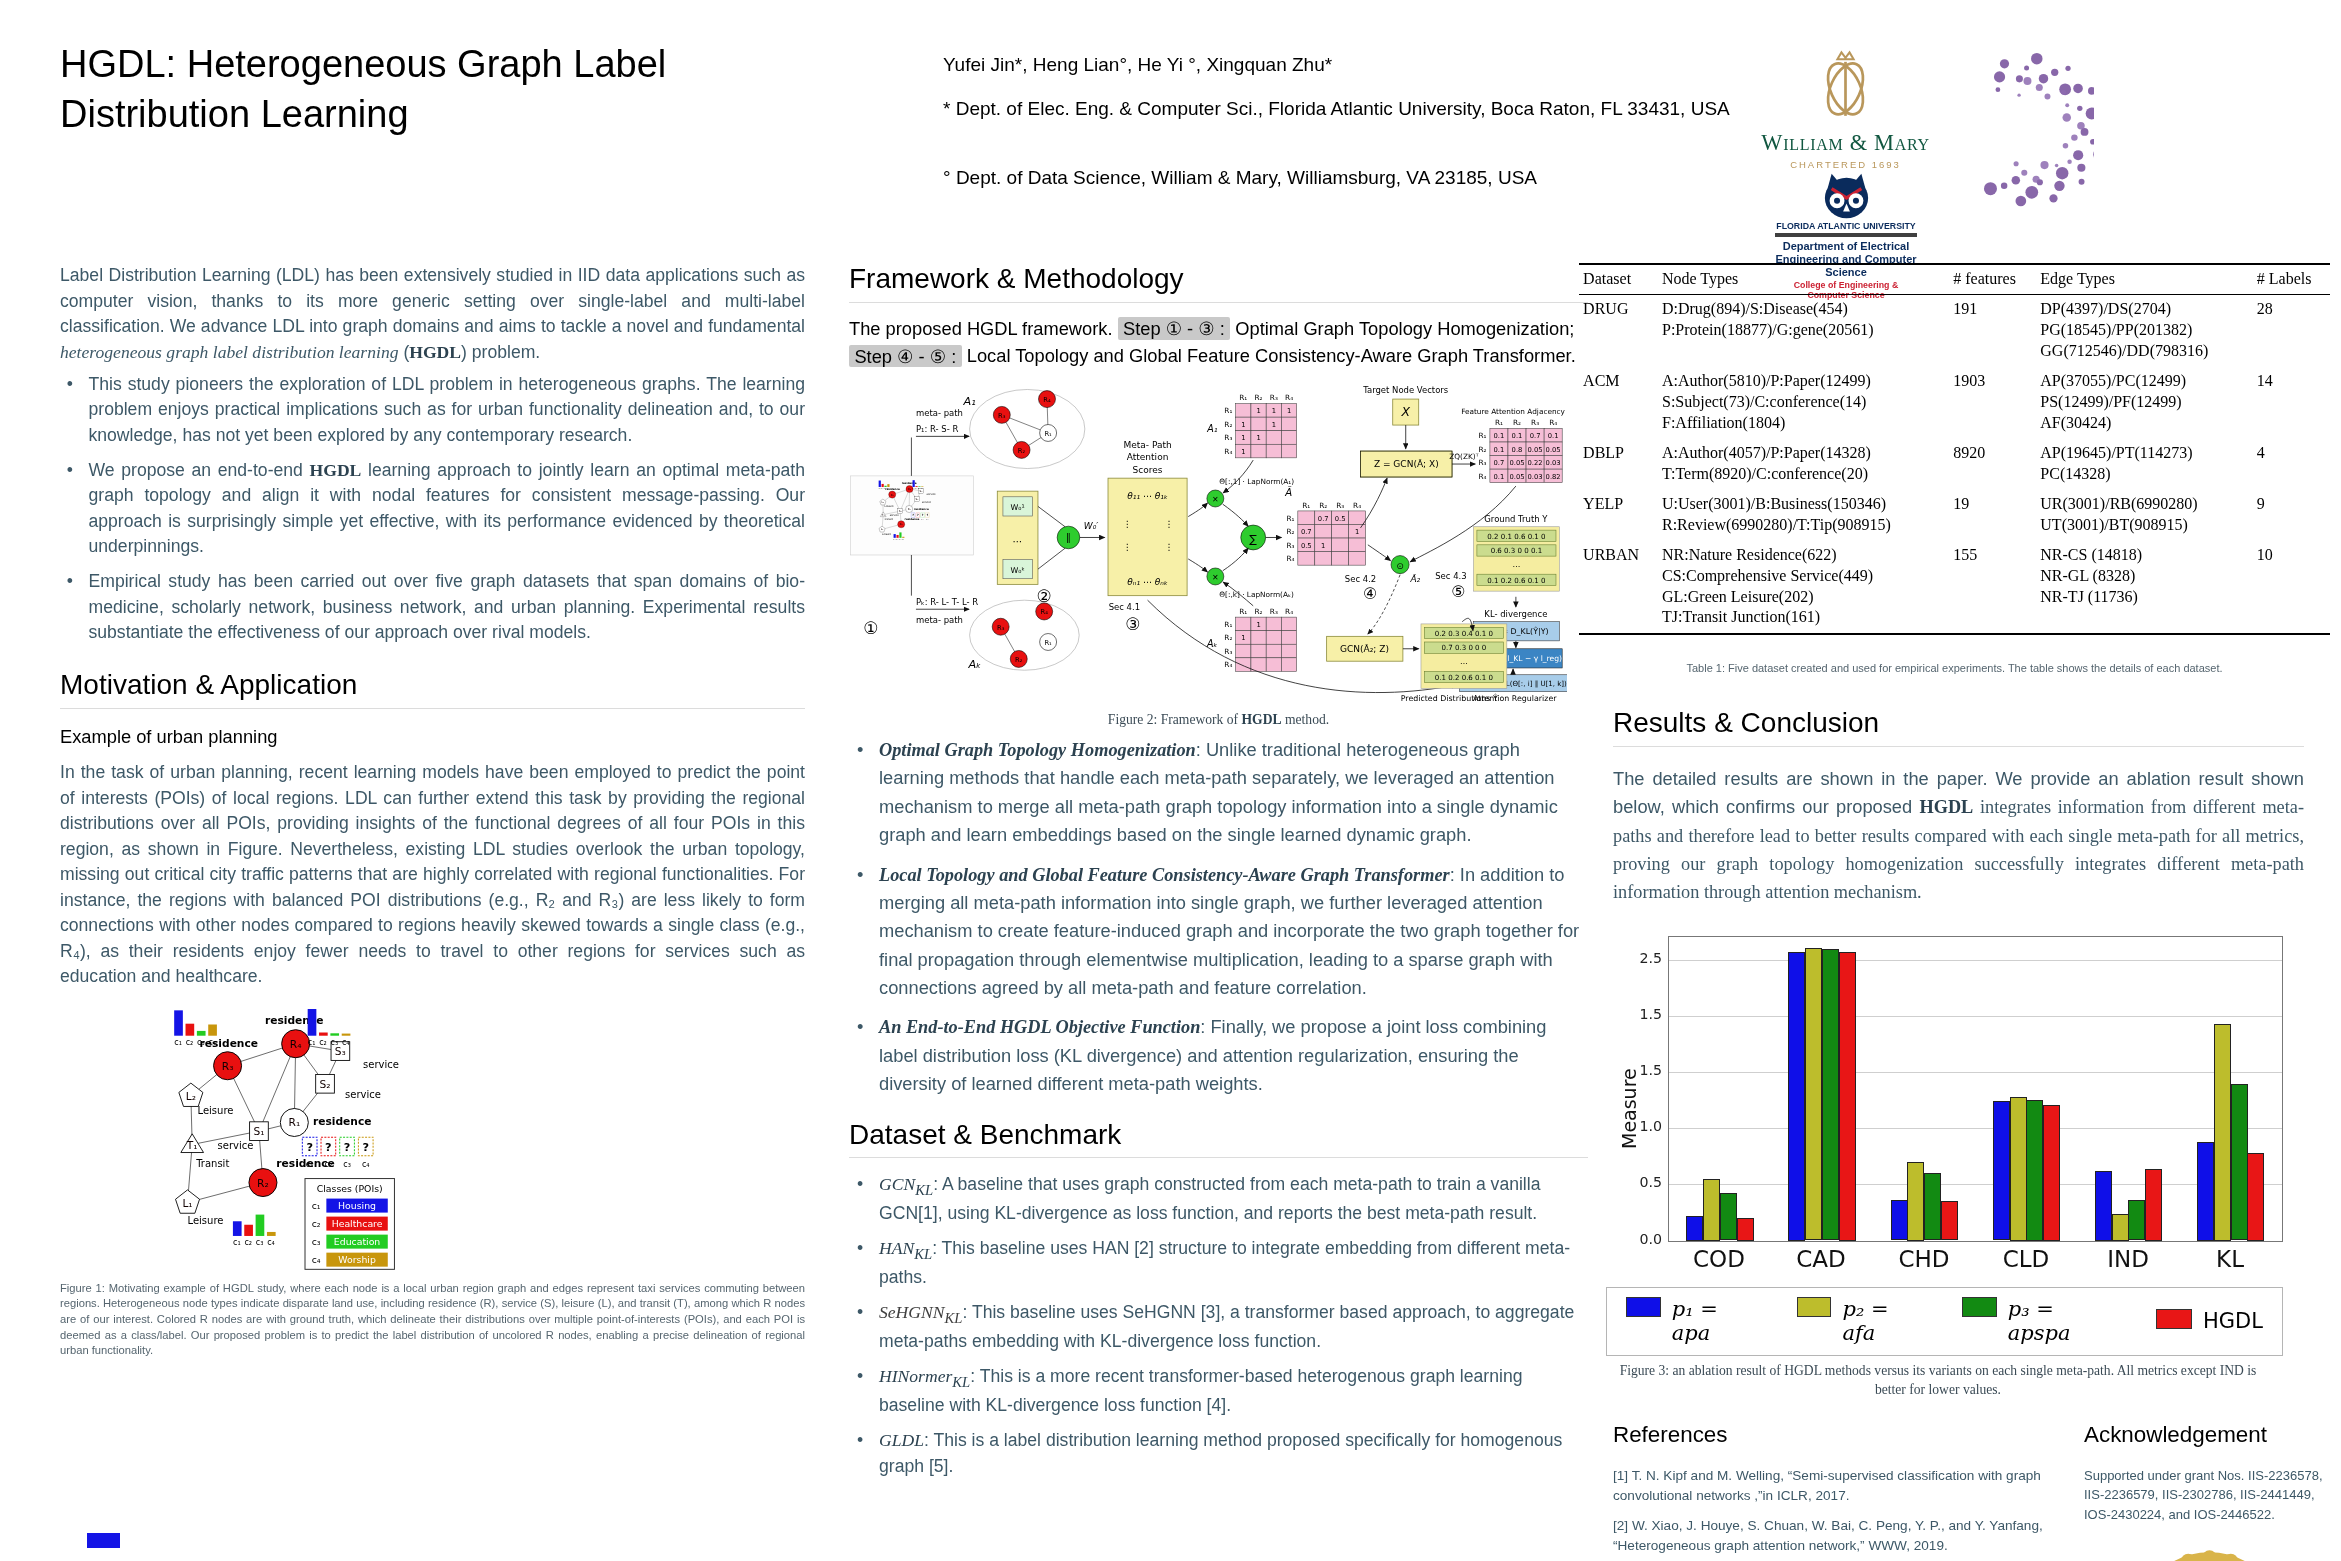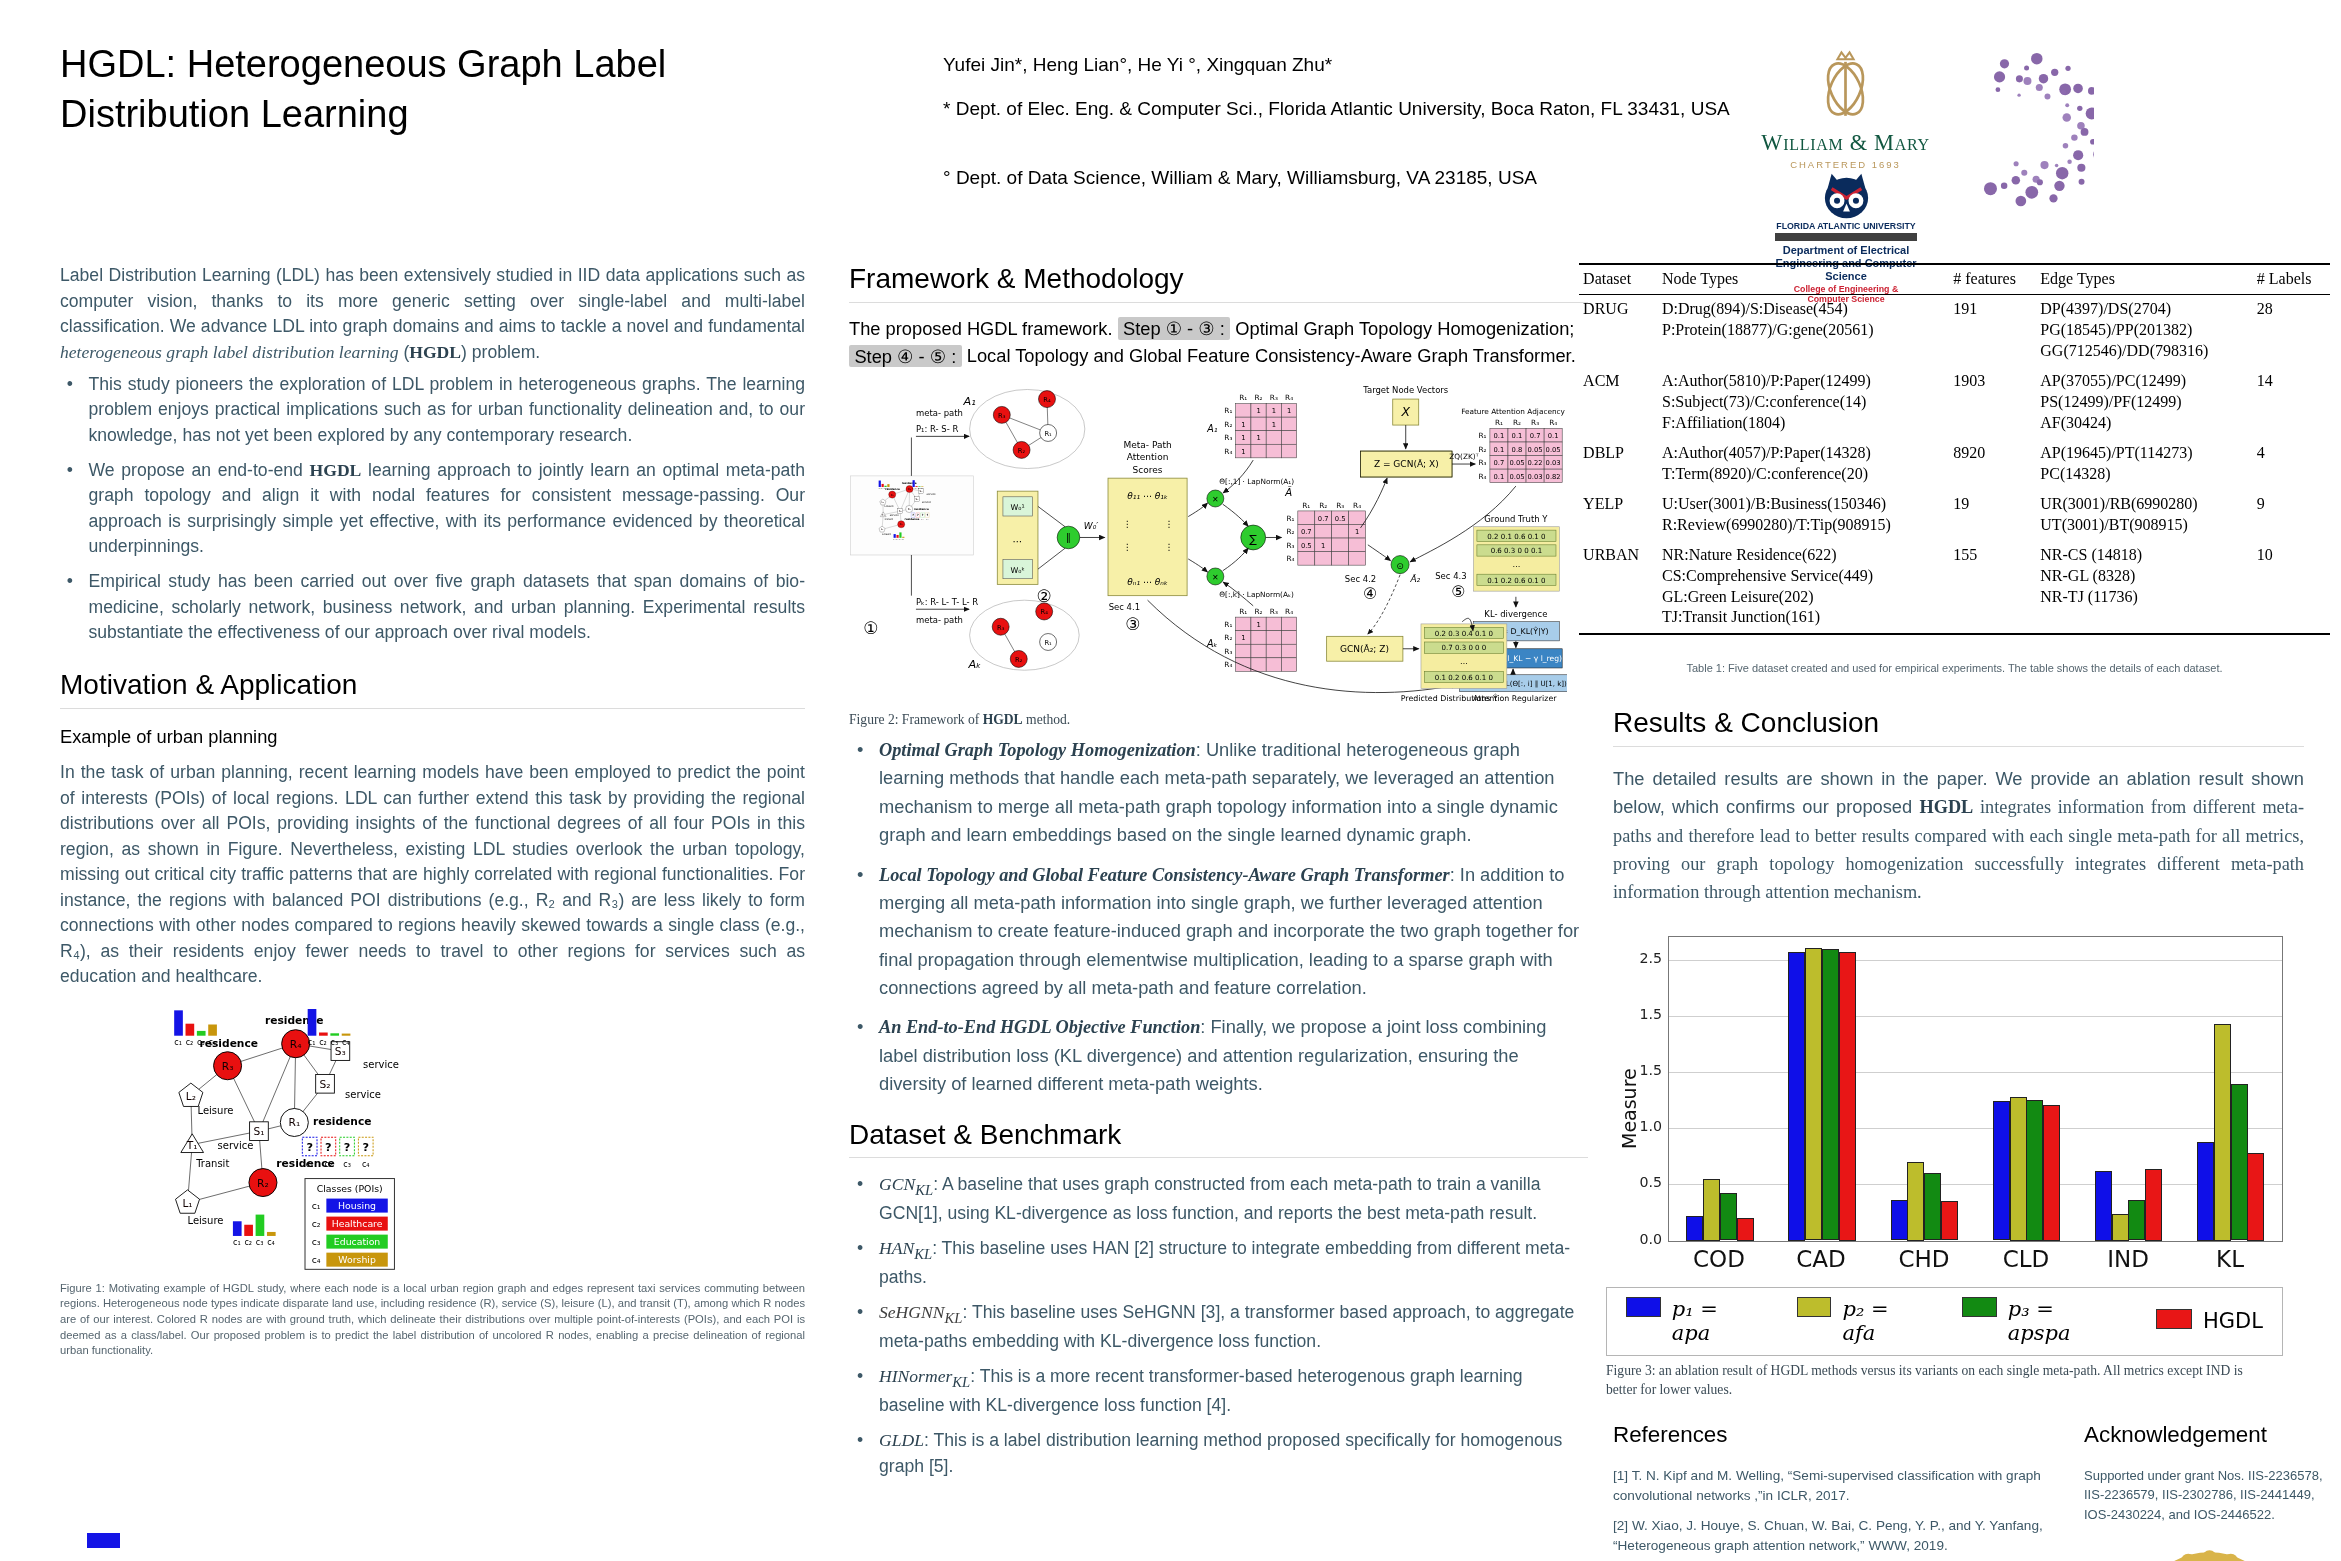--- a/index.html
+++ b/index.html
@@ -8,41 +8,41 @@
   
   .title{position:absolute;left:60px;top:39px;width:854px;font-size:38px;line-height:1.32;color:#000;}
   .authors{position:absolute;left:943px;top:54px;width:800px;font-size:19px;color:#000;}
   .affil{position:absolute;left:943px;width:800px;font-size:19px;line-height:1.45;color:#000;}
   .affil1{top:95px;} .affil2{top:164px;}
   
   .wm{position:absolute;left:1754px;top:47px;width:183px;text-align:center;}
   .wm-name{font-family:"Liberation Serif",serif;font-variant:small-caps;font-size:22.4px;color:#115740;letter-spacing:0.7px;}
   .wm-chartered{font-size:9.5px;color:#b9975b;letter-spacing:2px;margin-top:2.7px;}
   .fau{position:absolute;left:1775px;top:171px;width:142px;text-align:center;}
-  .fau-name{font-size:8.8px;font-weight:bold;color:#0a2b5c;border-bottom:8px solid #404040;padding-bottom:2px;}
+  .fau-name{font-size:8.8px;font-weight:bold;color:#0a2b5c;border-bottom:4px solid #404040;padding-bottom:2px;}
   .fau-dept{font-size:11px;font-weight:bold;color:#0a2b5c;line-height:1.15;margin-top:3.4px;}
   .fau-college{font-size:8.8px;font-weight:bold;color:#cc2233;line-height:1.15;margin-top:2px;}
   .neurips{position:absolute;left:1952px;top:35px;width:379px;}
   .neurips-text{position:absolute;left:136px;top:60px;font-size:28px;font-weight:500;color:#3c3c3c;line-height:1.25;letter-spacing:0.3px;}
   
   .col{position:absolute;top:263px;}
   .col-left{left:60px;width:745px;}
   .col-mid{left:849px;width:739px;}
   .col-right{left:1579px;width:763px;}
   h2.sec{font-size:28px;font-weight:400;color:#000;margin:0 0 12.2px 0;border-bottom:0.7px solid #dcdcdc;padding-bottom:6.8px;}
   .body-t{font-size:17.6px;line-height:1.45;color:#3d5867;text-align:justify;margin:0 0 6.8px 0;}
   .serif-i{font-family:"Liberation Serif",serif;font-style:italic;}
   .serif-b{font-family:"Liberation Serif",serif;font-weight:bold;color:#2c4250;}
   .serif-bi{font-family:"Liberation Serif",serif;font-weight:bold;font-style:italic;color:#2c4250;}
   ul.blt{list-style:none;margin:5.4px 0 0 0;padding:0;}
   ul.blt li{position:relative;padding-left:28.5px;margin-bottom:9.5px;font-size:17.6px;line-height:1.45;color:#3d5867;text-align:justify;}
   ul.blt li:before{content:"\2022";position:absolute;left:6.8px;top:0;color:#3d5867;}
   .subhead{font-size:18.3px;color:#000;margin:17.6px 0 12.2px 0;}
   .fig-cap{font-size:11.2px;line-height:1.4;color:#55656f;text-align:justify;margin-top:6.8px;}
-  .fig-cap-c{font-family:"Liberation Serif",serif;font-size:13.6px;line-height:1.4;color:#3a4a55;text-align:left;margin-top:5.4px;}
+  .fig-cap-c{font-family:"Liberation Serif",serif;font-size:13.6px;line-height:1.4;color:#3a4a55;text-align:center;margin-top:5.4px;}
   
   .mid-intro{font-size:18.3px;line-height:1.5;color:#000;margin-bottom:11px;}
   .hl{background:#c9c9c9;padding:0.7px 5.4px;border-radius:2px;}
   ul.blt2{list-style:none;margin:6.8px 0 0 0;padding:0;}
   ul.blt2 li{position:relative;padding-left:30px;margin-bottom:11px;font-size:18.3px;line-height:1.55;color:#3d5867;}
   ul.blt2 li:before{content:"\2022";position:absolute;left:8.1px;top:0;color:#3d5867;}
   ul.ds{list-style:none;margin:4.1px 0 0 0;padding:0;}
   ul.ds li{position:relative;padding-left:30px;margin-bottom:8.1px;font-size:17.6px;line-height:1.5;color:#3d5867;}
   ul.ds li:before{content:"\2022";position:absolute;left:8.1px;top:0;color:#3d5867;}
   

